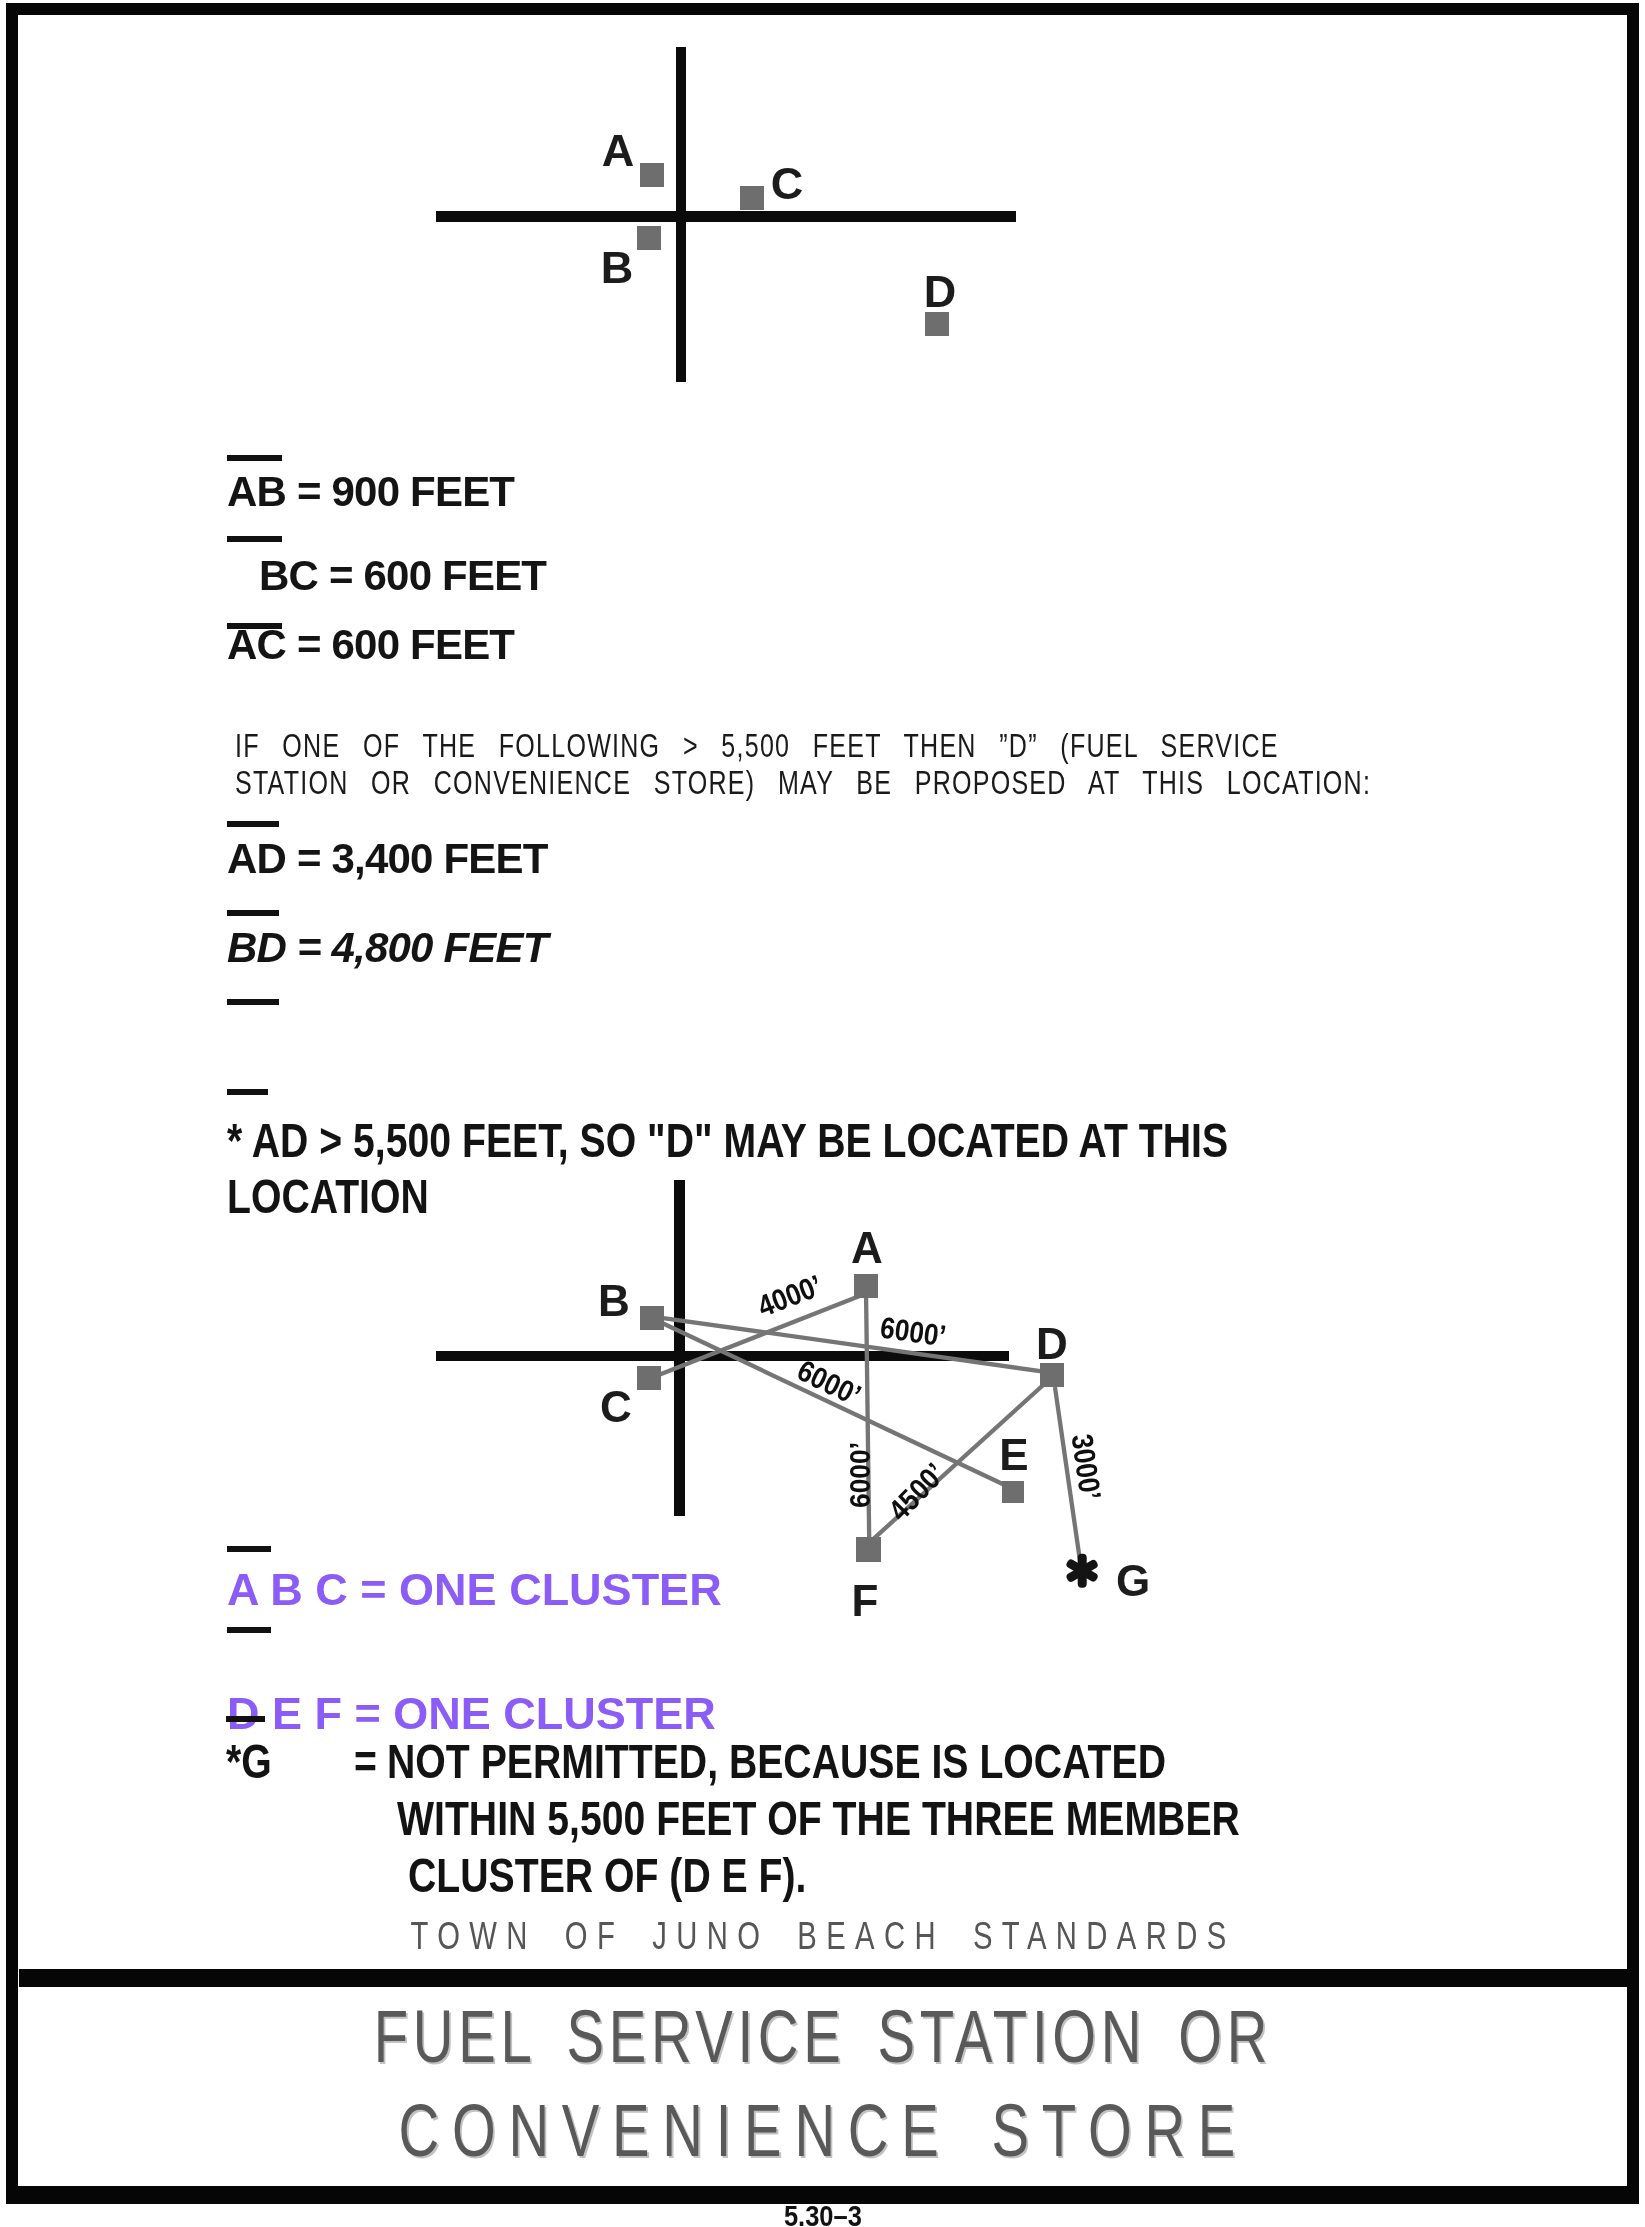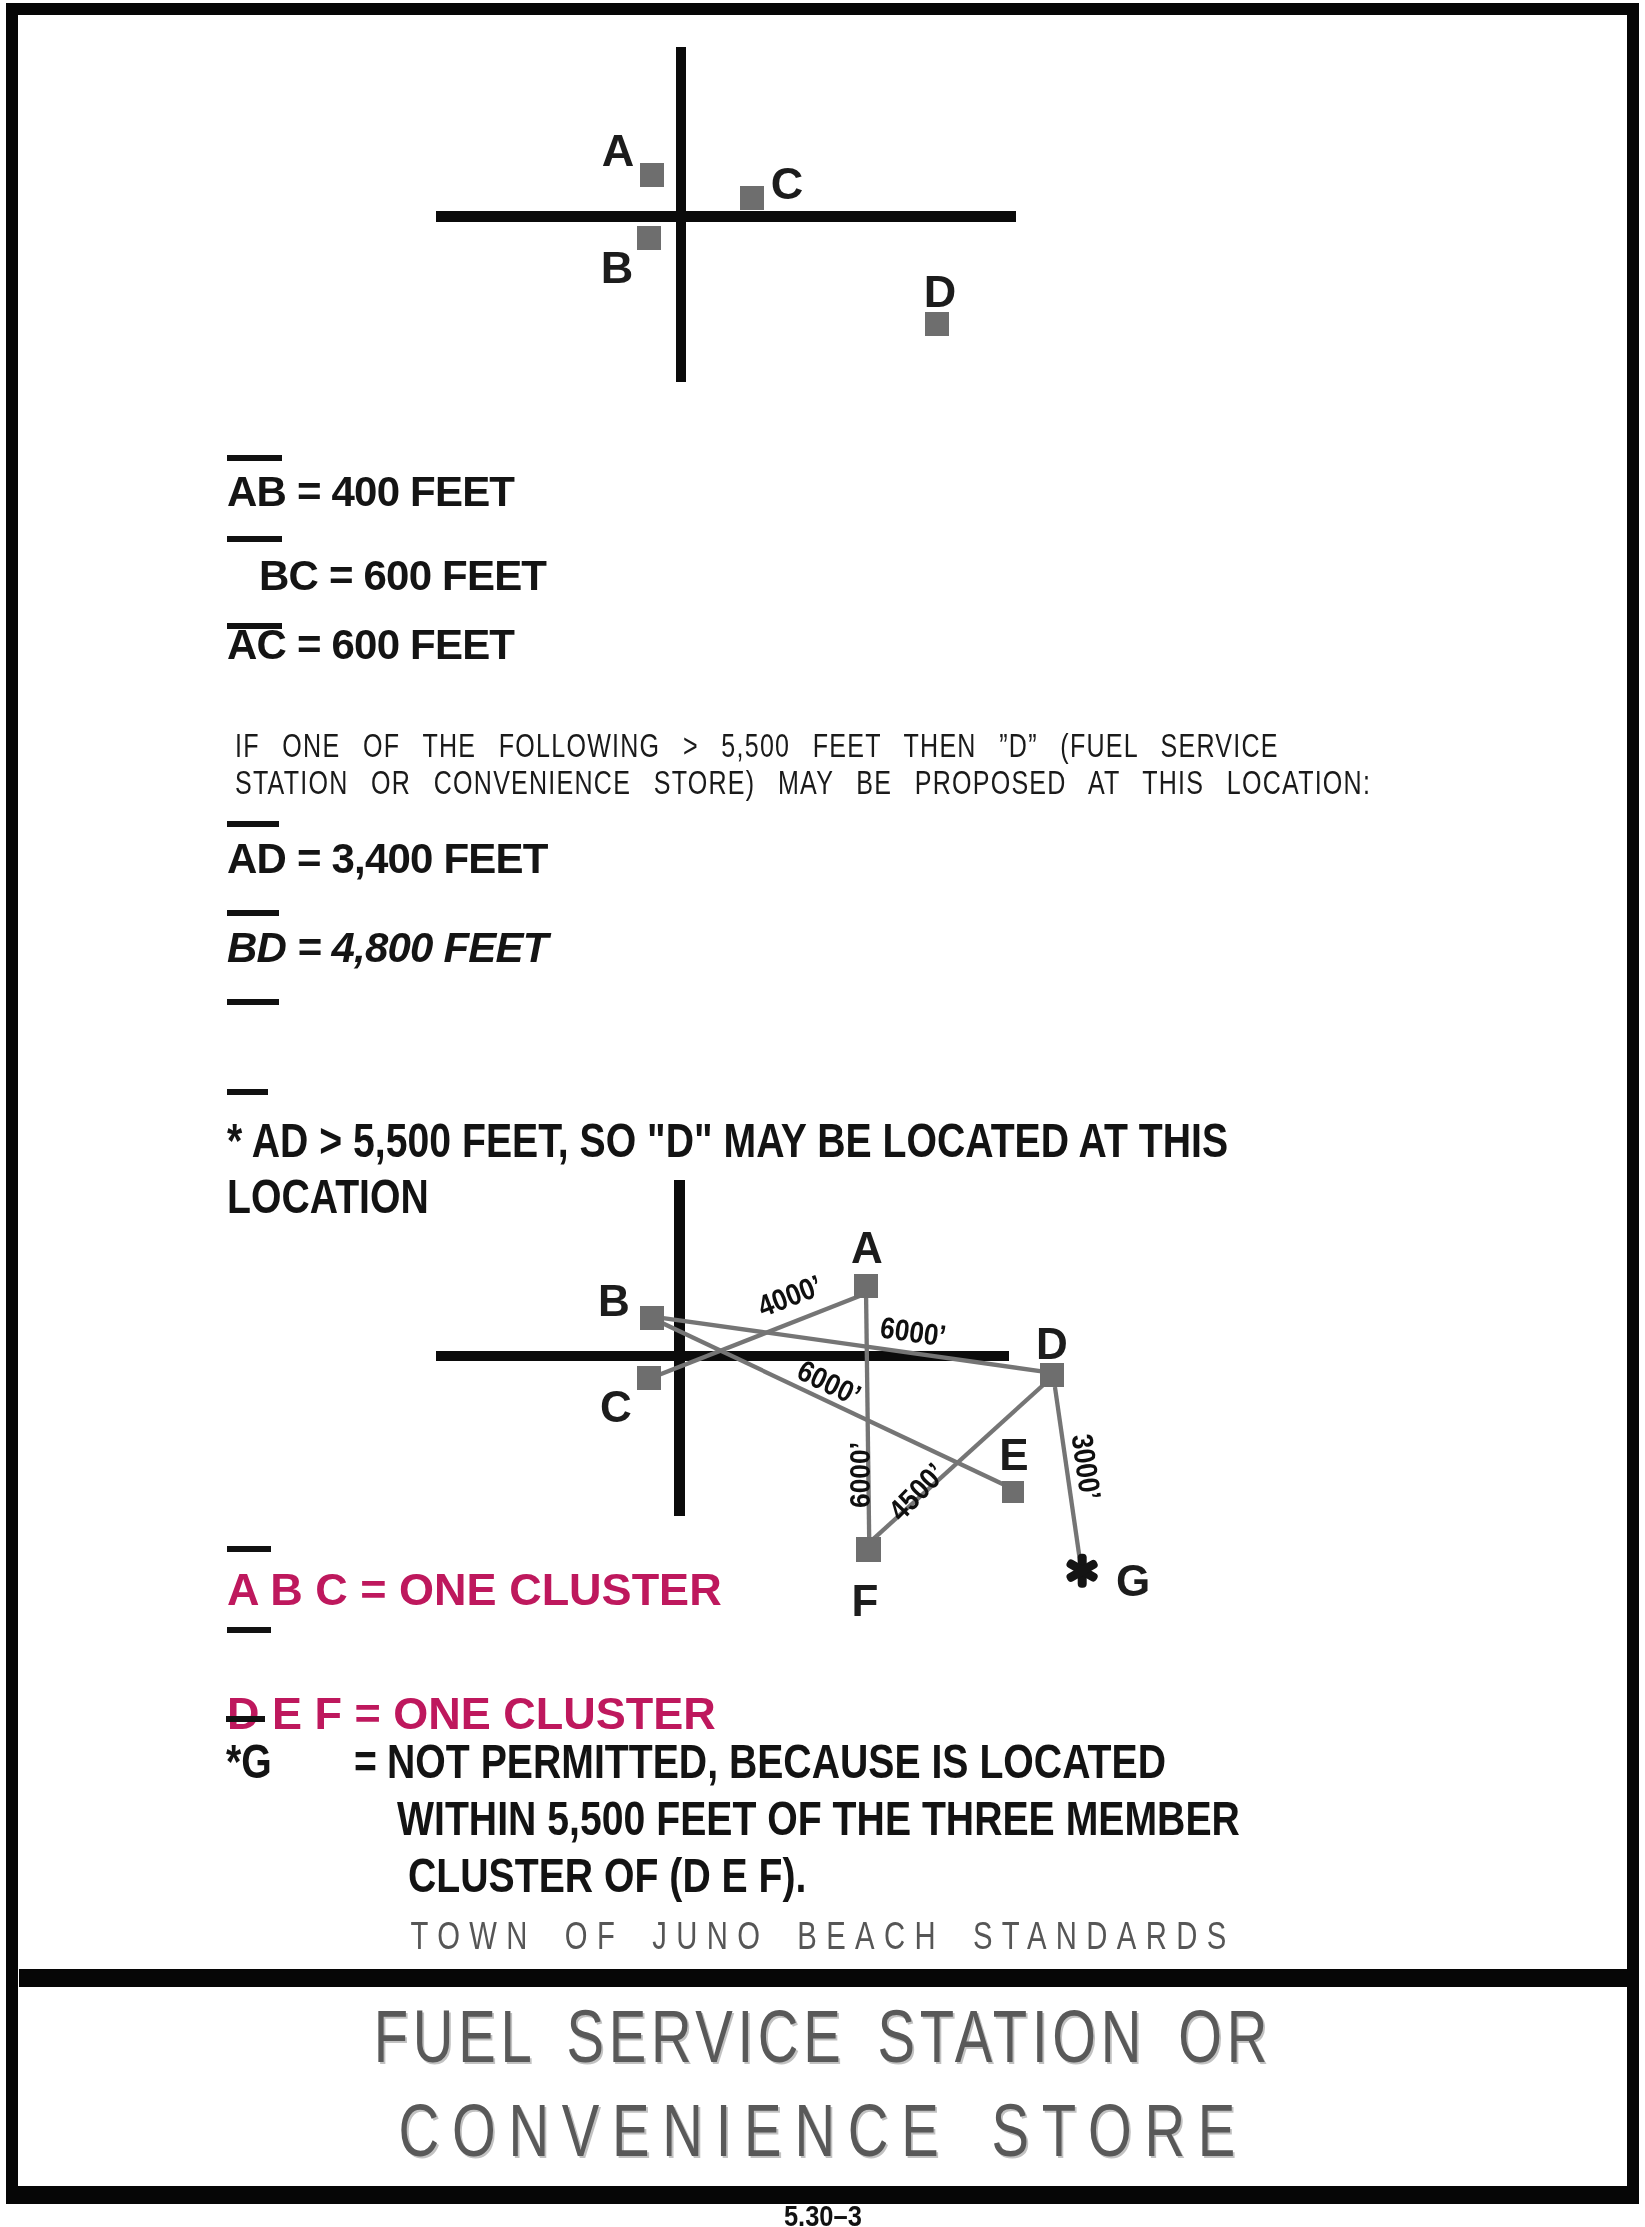--- a/index.html
+++ b/index.html
@@ -16,21 +16,21 @@
   
   .plbl{position:absolute;z-index:4;font-weight:700;font-size:45px;line-height:45px;color:#1c1c1c;
         transform:translate(-50%,-50%);white-space:nowrap;}
   .plbl2{font-size:44px;}
   
   .obar{position:absolute;height:5.5px;background:#111;z-index:4;}
   
   .dist{position:absolute;left:227px;font-weight:700;font-size:42px;line-height:50px;
         letter-spacing:-0.8px;white-space:nowrap;color:#141414;}
   .clust{position:absolute;left:227px;font-weight:700;font-size:45px;line-height:52px;
-         white-space:nowrap;color:#be185d;}
+         white-space:nowrap;color:#8b5cf6;}
   
   .para{position:absolute;left:235px;top:727px;font-size:33px;line-height:37px;font-weight:400;
         color:#1a1a1a;white-space:nowrap;transform:scaleX(.76);transform-origin:0 0;
         letter-spacing:1.6px;word-spacing:19px;}
   
   .cnote{position:absolute;font-weight:700;font-size:49px;line-height:55px;color:#131313;
          white-space:nowrap;transform:scaleX(.8);transform-origin:0 0;}
   
   .dlbl{position:absolute;z-index:4;font-weight:700;font-size:30px;line-height:30px;color:#0f0f0f;
         white-space:nowrap;}
@@ -65,21 +65,21 @@
   <div class="sq" style="left:637px;top:226px;"></div>
   <div class="sq" style="left:740px;top:186px;"></div>
   <div class="sq" style="left:925px;top:312px;"></div>
 
   <div class="plbl" style="left:618px;top:150px;">A</div>
   <div class="plbl" style="left:617px;top:267px;">B</div>
   <div class="plbl" style="left:787px;top:183px;">C</div>
   <div class="plbl" style="left:940px;top:291px;">D</div>
 
   <div class="obar" style="left:227px;top:455px;width:55px;"></div>
-  <div class="dist" style="top:467px;">AB = 400 FEET</div>
+  <div class="dist" style="top:467px;">AB = 900 FEET</div>
   <div class="obar" style="left:227px;top:536px;width:55px;"></div>
   <div class="dist" style="top:551px;margin-left:32px;">BC = 600 FEET</div>
   <div class="obar" style="left:227px;top:623px;width:55px;"></div>
   <div class="dist" style="top:620px;">AC = 600 FEET</div>
 
   <div class="para">
     <div>IF ONE OF THE FOLLOWING &gt; 5,500 FEET THEN ”D” (FUEL SERVICE</div>
     <div>STATION OR CONVENIENCE STORE) MAY BE PROPOSED AT THIS LOCATION:</div>
   </div>
 

